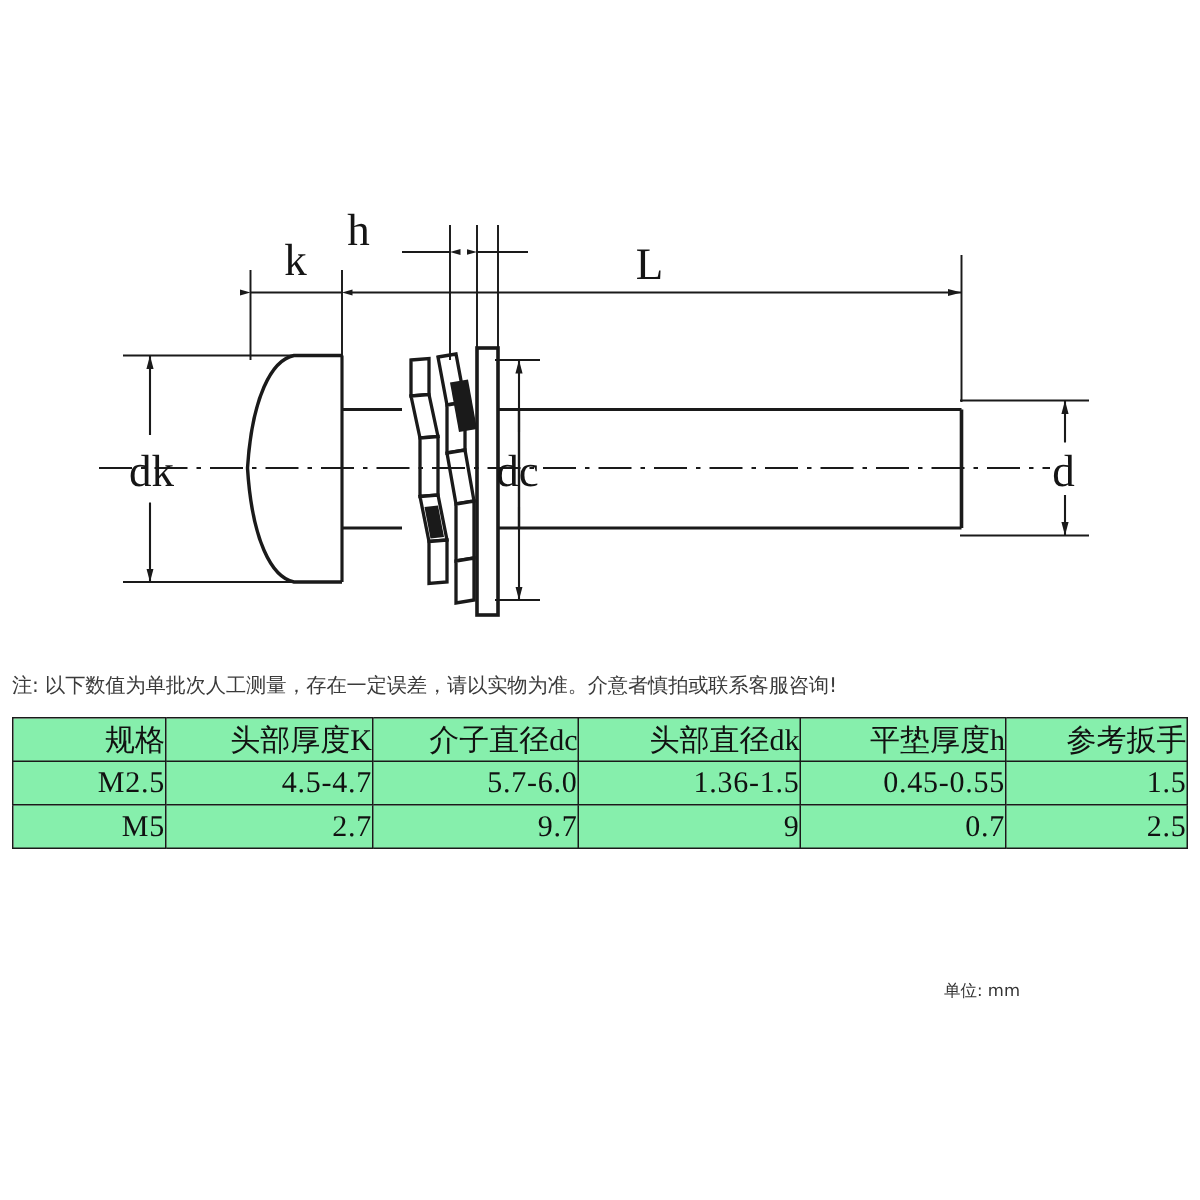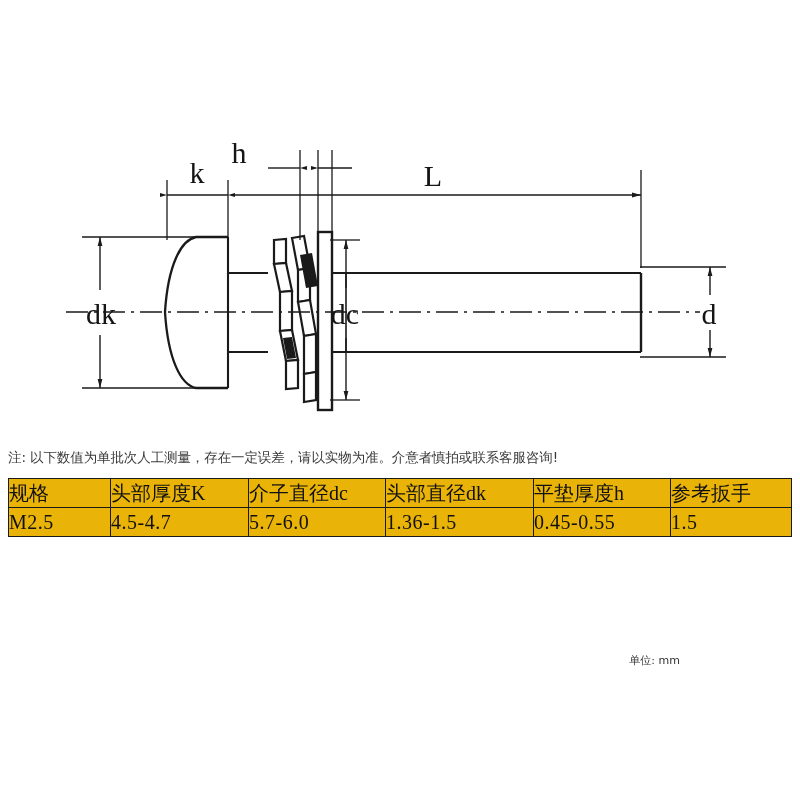--- a/index.html
+++ b/index.html
@@ -63,26 +63,26 @@
     top: 478px;
     width: 783px;
   }
   table.spec {
     border-collapse: collapse;
     width: 783px;
     table-layout: fixed;
   }
   table.spec td, table.spec th {
     border: 1.6px solid #1a1a1a;
-    text-align: left;
+    text-align: right;
     vertical-align: middle;
     padding: 0;
     height: 28px;
     font-weight: normal;
-    background: #eab308;
+    background: #86efac;
   }
   table.spec th {
     font-family: "Liberation Serif", "DejaVu Serif", serif;
     font-size: 20px;
     color: #111;
   }
   table.spec td {
     font-family: "Liberation Serif", "DejaVu Serif", serif;
     font-size: 20px;
     color: #111;
@@ -257,19 +257,27 @@
       </thead>
       <tbody>
         <tr>
           <td>M2.5</td>
           <td>4.5-4.7</td>
           <td>5.7-6.0</td>
           <td>1.36-1.5</td>
           <td>0.45-0.55</td>
           <td>1.5</td>
         </tr>
+        <tr>
+          <td>M5</td>
+          <td>2.7</td>
+          <td>9.7</td>
+          <td>9</td>
+          <td>0.7</td>
+          <td>2.5</td>
+        </tr>
       </tbody>
     </table>
   </div>
 
   <div id="unit-note">单位: mm</div>
 
 </div>
 
 </body></html>

